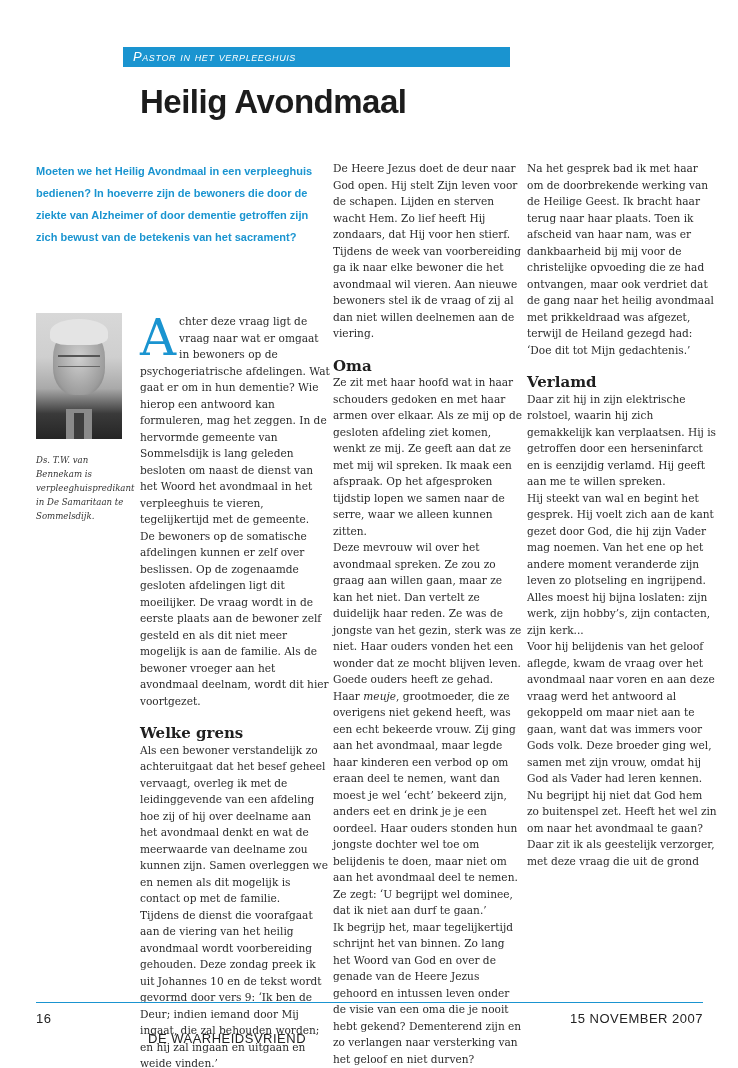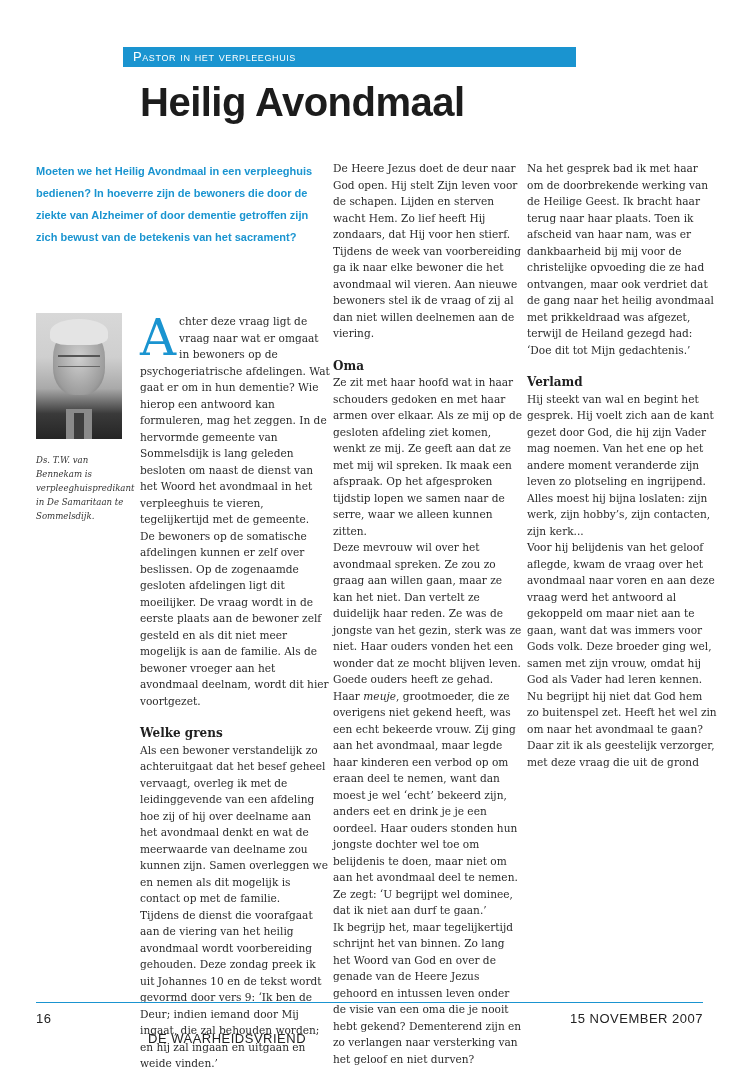--- a/index.html
+++ b/index.html
@@ -1,29 +1,29 @@
 <!DOCTYPE html>
 <html><head>
   <meta charset="utf-8">
   <style>
     html, body { margin: 0; padding: 0; background: #ffffff; }
     body { width: 738px; height: 1068px; position: relative; overflow: hidden; font-family: "DejaVu Serif", serif; color: #2a2a2a; }
-    .banner { position: absolute; left: 123px; top: 47px; width: 453px; height: 20px; background: #1a94d0; color: #fff; font-family: "Liberation Sans", sans-serif; font-size: 13px; letter-spacing: 0.6px; line-height: 20px; padding-left: 10px; box-sizing: border-box; font-variant: small-caps; }
-    .title { position: absolute; left: 140px; top: 78px; font-family: "Liberation Sans", sans-serif; font-weight: bold; font-size: 40px; color: #1c1c1c; letter-spacing: -0.5px; line-height: 48px; text-align: right; }
+    .banner { position: absolute; left: 123px; top: 47px; width: 387px; height: 20px; background: #1a94d0; color: #fff; font-family: "Liberation Sans", sans-serif; font-size: 13px; letter-spacing: 0.6px; line-height: 20px; padding-left: 10px; box-sizing: border-box; font-variant: small-caps; font-style: italic; }
+    .title { position: absolute; left: 140px; top: 78px; font-family: "Liberation Sans", sans-serif; font-weight: bold; font-size: 33px; color: #1c1c1c; letter-spacing: -0.5px; line-height: 48px; text-align: right; }
     .lead { position: absolute; left: 36px; top: 160px; width: 285px; font-family: "Liberation Sans", sans-serif; font-weight: bold; font-size: 11px; line-height: 22px; color: #1a94d0; }
     .photo { position: absolute; left: 36px; top: 313px; width: 86px; height: 126px; background: linear-gradient(180deg,#d8d8d8 0%,#cfcfcf 35%,#a9a9a9 60%,#3a3a3a 80%,#252525 100%); overflow: hidden; }
     .photo .face { position: absolute; left: 17px; top: 14px; width: 52px; height: 68px; border-radius: 45% 45% 40% 40%; background: radial-gradient(ellipse at 50% 45%, #cfcfcf 0%, #9c9c9c 70%, #6a6a6a 100%); }
     .photo .hair { position: absolute; left: 14px; top: 6px; width: 58px; height: 26px; border-radius: 50% 50% 30% 30%; background: #e4e4e4; }
     .photo .glasses { position: absolute; left: 22px; top: 42px; width: 42px; height: 9px; border-top: 2px solid #555; border-bottom: 1px solid #666; }
     .photo .shirt { position: absolute; left: 30px; top: 96px; width: 26px; height: 30px; background: #8a8a8a; }
     .photo .tie { position: absolute; left: 38px; top: 100px; width: 10px; height: 26px; background: #3d3d3d; }
     .caption { position: absolute; left: 36px; top: 453px; width: 95px; font-family: "DejaVu Serif", serif; font-style: italic; font-size: 8.6px; line-height: 14px; color: #333; }
     .col { position: absolute; top: 160px; font-size: 10.6px; line-height: 16.5px; color: #2b2b2b; }
     .col p { margin: 0; }
-    .col h3 { margin: 16px 0 0 0; font-size: 12px; line-height: 16.5px; font-weight: bold; color: #1f1f1f; }
+    .col h3 { margin: 16px 0 0 0; font-size: 15px; line-height: 16.5px; font-weight: bold; color: #1f1f1f; }
     .col1 { left: 140px; top: 313px; width: 190px; }
     .col2 { left: 333px; width: 190px; }
     .col3 { left: 527px; width: 190px; }
     .dropcap { float: left; font-family: "DejaVu Serif", serif; font-size: 50px; line-height: 44px; color: #1a94d0; margin: 0 3px 0 0; padding-top: 3px; }
     .footer-rule { position: absolute; left: 36px; top: 1002px; width: 667px; height: 1px; background: #1a94d0; }
     .footer { position: absolute; top: 1011px; font-family: "Liberation Sans", sans-serif; font-size: 13px; letter-spacing: 0.5px; color: #222; }
     .fpage { left: 36px; }
     .fpub { left: 148px; margin-top: 20px; }
     .fdate { right: 35px; }
     em { font-style: italic; text-align: center; }
@@ -58,20 +58,21 @@
   <h3>Oma</h3>
   <p>Ze zit met haar hoofd wat in haar schouders gedoken en met haar armen over elkaar. Als ze mij op de gesloten afdeling ziet komen, wenkt ze mij. Ze geeft aan dat ze met mij wil spreken. Ik maak een afspraak. Op het afgesproken tijdstip lopen we samen naar de serre, waar we alleen kunnen zitten.</p>
   <p>Deze mevrouw wil over het avondmaal spreken. Ze zou zo graag aan willen gaan, maar ze kan het niet. Dan vertelt ze duidelijk haar reden. Ze was de jongste van het gezin, sterk was ze niet. Haar ouders vonden het een wonder dat ze mocht blijven leven. Goede ouders heeft ze gehad.</p>
   <p><span>Haar </span><em>meuje</em><span>, grootmoeder, die ze overigens niet gekend heeft, was een echt bekeerde vrouw. Zij ging aan het avondmaal, maar legde haar kinderen een verbod op om eraan deel te nemen, want dan moest je wel ‘echt’ bekeerd zijn, anders eet en drink je je een oordeel. Haar ouders stonden hun jongste dochter wel toe om belijdenis te doen, maar niet om aan het avondmaal deel te nemen. Ze zegt: ‘U begrijpt wel dominee, dat ik niet aan durf te gaan.’</span></p>
   <p>Ik begrijp het, maar tegelijkertijd schrijnt het van binnen. Zo lang het Woord van God en over de genade van de Heere Jezus gehoord en intussen leven onder de visie van een oma die je nooit hebt gekend? Dementerend zijn en zo verlangen naar versterking van het geloof en niet durven? Gezongen hebben: ‘Wat zal een</p>
 </div>
 
 <div class="col col3">
   <p>Na het gesprek bad ik met haar om de doorbrekende werking van de Heilige Geest. Ik bracht haar terug naar haar plaats. Toen ik afscheid van haar nam, was er dankbaarheid bij mij voor de christelijke opvoeding die ze had ontvangen, maar ook verdriet dat de gang naar het heilig avondmaal met prikkeldraad was afgezet, terwijl de Heiland gezegd had: ‘Doe dit tot Mijn gedachtenis.’</p>
   <h3>Verlamd</h3>
+  <p>Daar zit hij in zijn elektrische rolstoel, waarin hij zich gemakkelijk kan verplaatsen. Hij is getroffen door een herseninfarct en is eenzijdig verlamd. Hij geeft aan me te willen spreken.</p>
   <p>Hij steekt van wal en begint het gesprek. Hij voelt zich aan de kant gezet door God, die hij zijn Vader mag noemen. Van het ene op het andere moment veranderde zijn leven zo plotseling en ingrijpend. Alles moest hij bijna loslaten: zijn werk, zijn hobby’s, zijn contacten, zijn kerk...</p>
   <p>Voor hij belijdenis van het geloof aflegde, kwam de vraag over het avondmaal naar voren en aan deze vraag werd het antwoord al gekoppeld om maar niet aan te gaan, want dat was immers voor Gods volk. Deze broeder ging wel, samen met zijn vrouw, omdat hij God als Vader had leren kennen. Nu begrijpt hij niet dat God hem zo buitenspel zet. Heeft het wel zin om naar het avondmaal te gaan?</p>
   <p>Daar zit ik als geestelijk verzorger, met deze vraag die uit de grond</p>
 </div>
 
 <div class="footer-rule"></div>
 <div class="footer fpage">16</div>
 <div class="footer fpub">DE WAARHEIDSVRIEND</div>
 <div class="footer fdate">15 NOVEMBER 2007</div>
 

